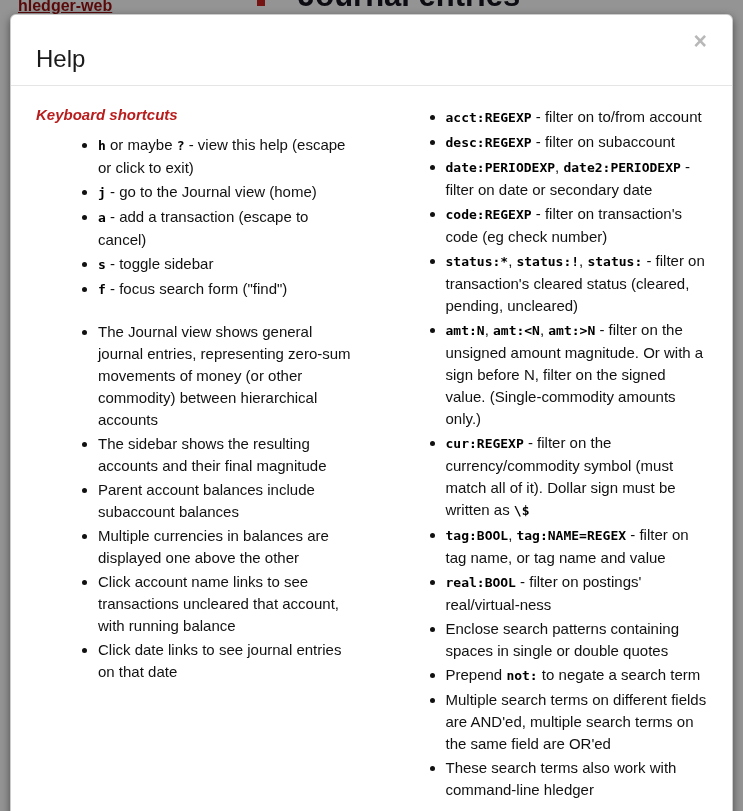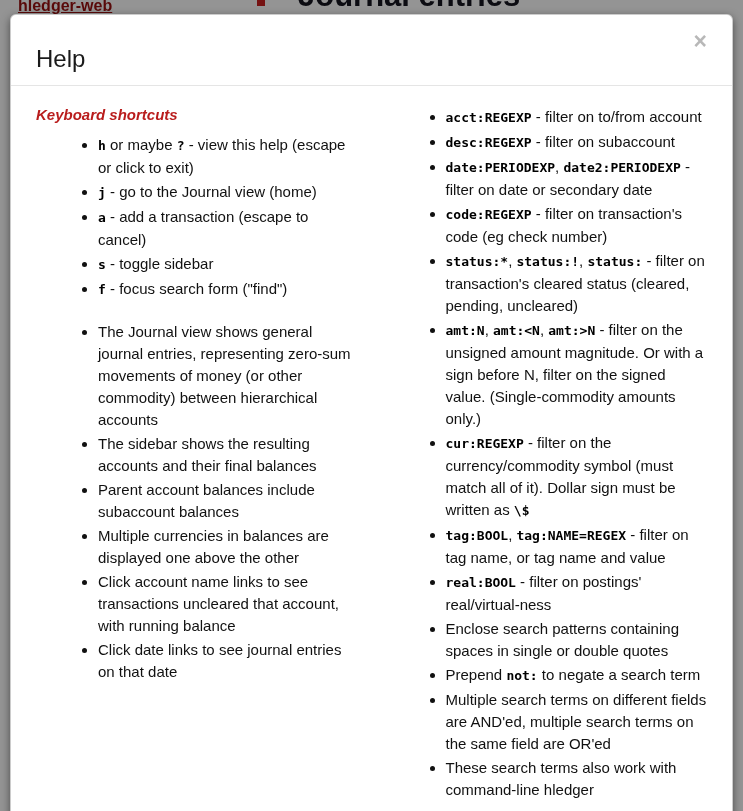--- a/index.html
+++ b/index.html
@@ -57,21 +57,21 @@
             <li><code>h</code><span> or maybe </span><code>?</code><span> - view this help (escape or click to exit)</span></li>
             <li><code>j</code><span> - go to the Journal view (home)</span></li>
             <li><code>a</code><span> - add a transaction (escape to cancel)</span></li>
             <li><code>s</code><span> - toggle sidebar</span></li>
             <li><code>f</code><span> - focus search form ("find")</span></li>
           </ul>
       </section>
       <section>
         <ul class="help-list">
             <li><span>The Journal view shows general journal entries, representing zero-sum movements of money (or other commodity) between hierarchical accounts</span></li>
-            <li><span>The sidebar shows the resulting accounts and their final balances</span></li>
+            <li><span>The sidebar shows the resulting accounts and their final magnitude</span></li>
             <li><span>Parent account balances include subaccount balances</span></li>
             <li><span>Multiple currencies in balances are displayed one above the other</span></li>
             <li><span>Click account name links to see transactions uncleared that account, with running balance</span></li>
             <li><span>Click date links to see journal entries on that date</span></li>
           </ul>
       </section>
     </div>
     <div class="col">
       <section>
         <ul class="help-list">

